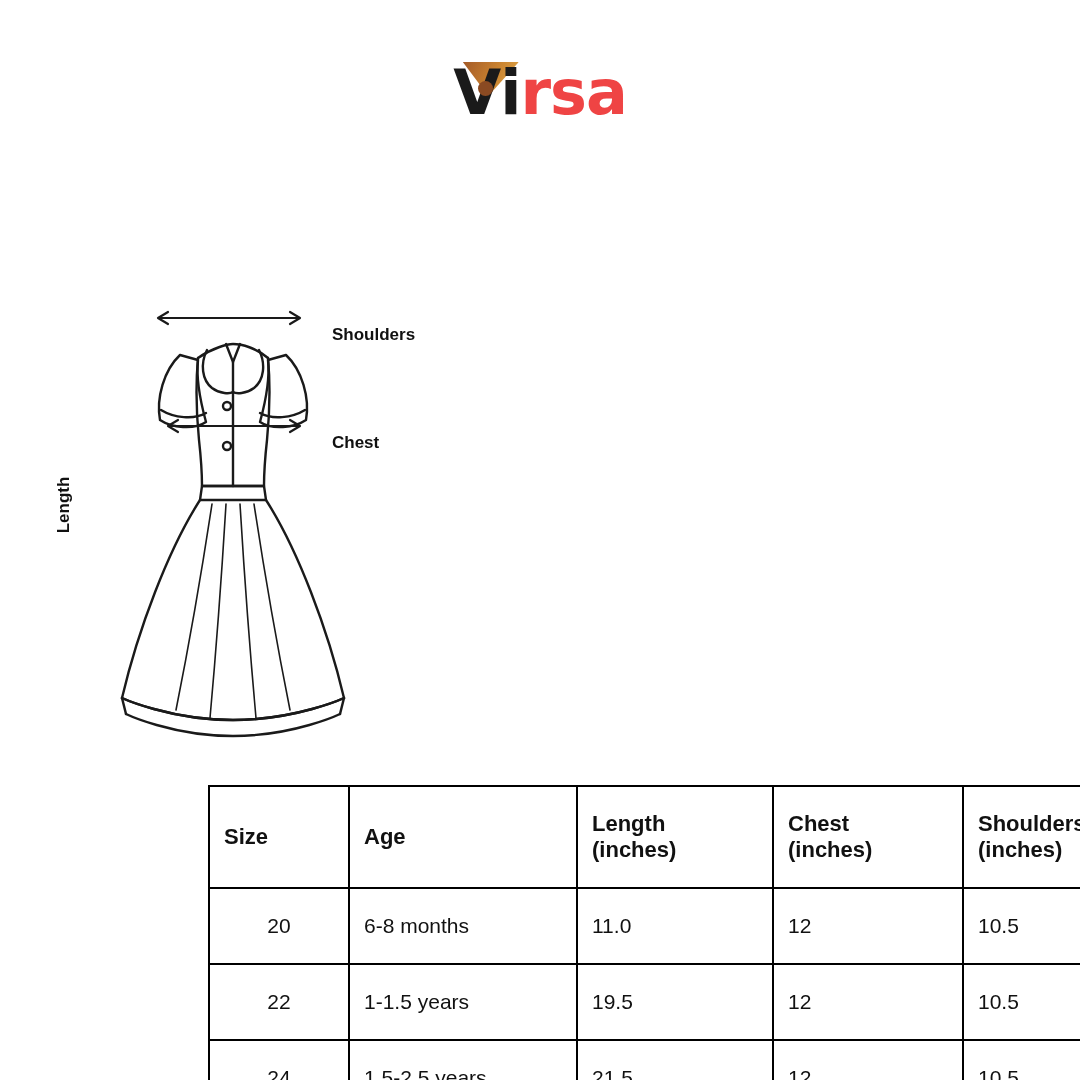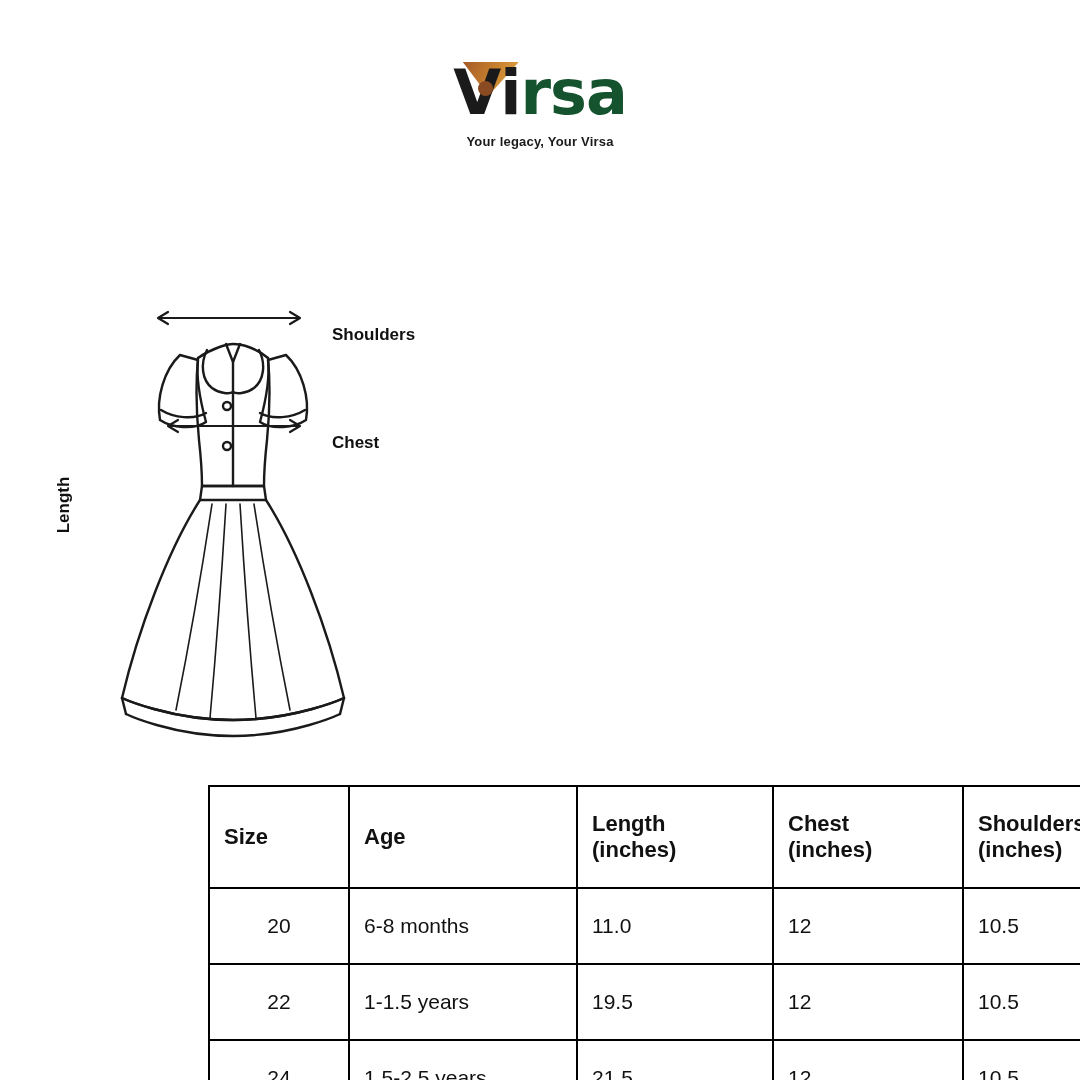--- a/index.html
+++ b/index.html
@@ -33,21 +33,21 @@
   .brand-wordmark {
     font-family: "DejaVu Sans", sans-serif;
     font-weight: bold;
     font-size: 62px;
     letter-spacing: -1px;
     color: #1a1a1a;
     display: inline-block;
     position: relative;
   }
   .brand-wordmark .accent {
-    color: #14532d;
+    color: #ef4444;
     margin-top: 48px;
   }
   .brand-wordmark .dot {
     display: inline-block;
     width: 15px;
     height: 15px;
     border-radius: 50%;
     background: #8a4a22;
     position: relative;
     top: -18px;
@@ -136,21 +136,20 @@
 </head>
 <body>
 
 <div class="brand">
   <div class="brand-logo">
     <span class="brand-swoosh"></span>
     <span class="brand-wordmark">
       <span>V</span><span class="dot"></span><span>i</span><span class="accent">rsa</span>
     </span>
   </div>
-  <div class="brand-tagline">Your legacy, Your Virsa</div>
 </div>
 
 <div class="diagram">
 
   <svg width="440" height="450" viewBox="0 0 440 450">
     <g fill="none" stroke="#1a1a1a" stroke-width="2.4" stroke-linejoin="round" stroke-linecap="round">
 
       <path d="M120 55 C 104 70, 96 98, 100 120 C 112 128, 134 130, 146 122 C 140 100, 136 78, 138 60 Z"></path>
       <path d="M226 55 C 242 70, 250 98, 246 120 C 234 128, 212 130, 200 122 C 206 100, 210 78, 208 60 Z"></path>
       <path d="M101 110 C 114 118, 134 120, 146 113"></path>

